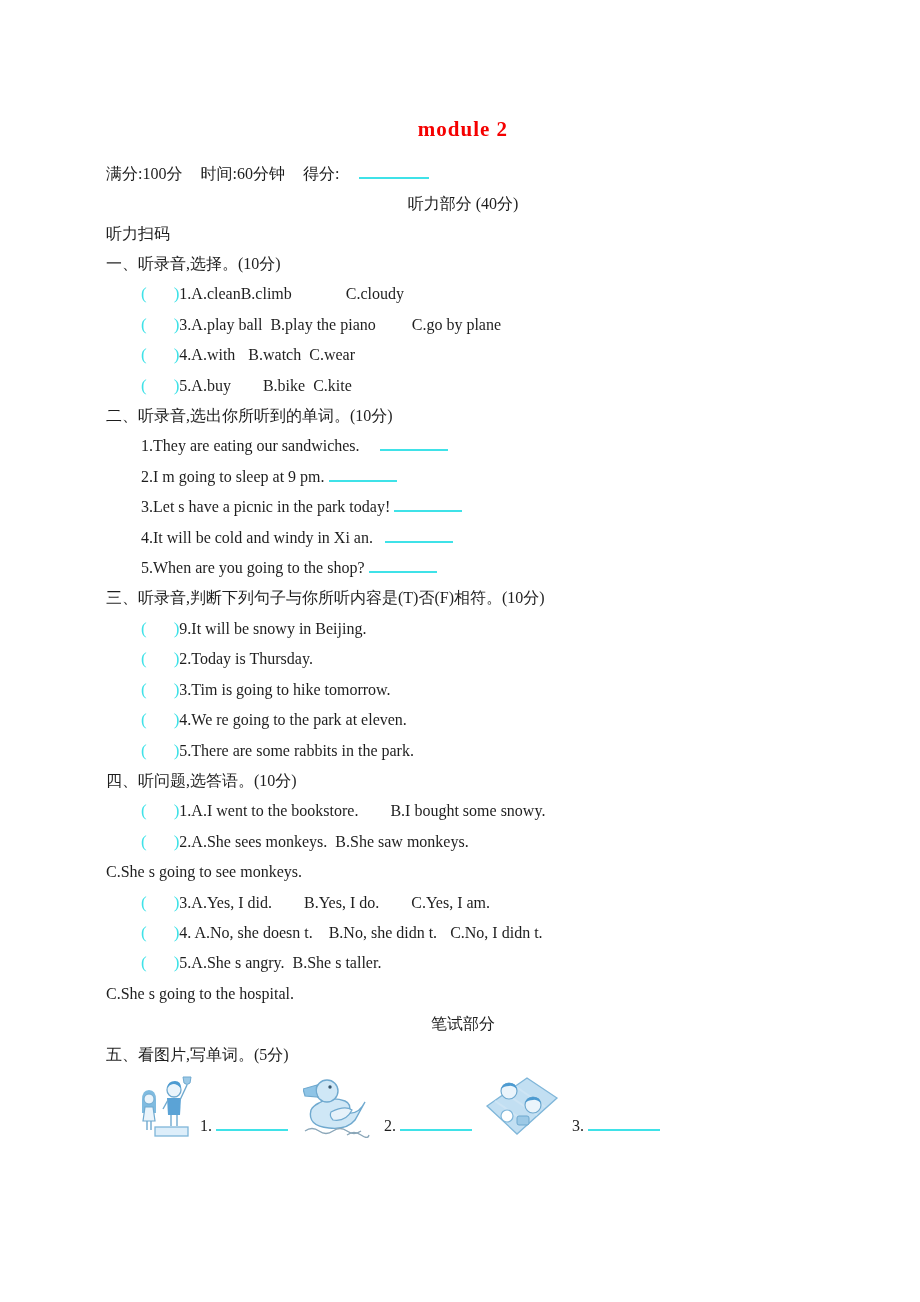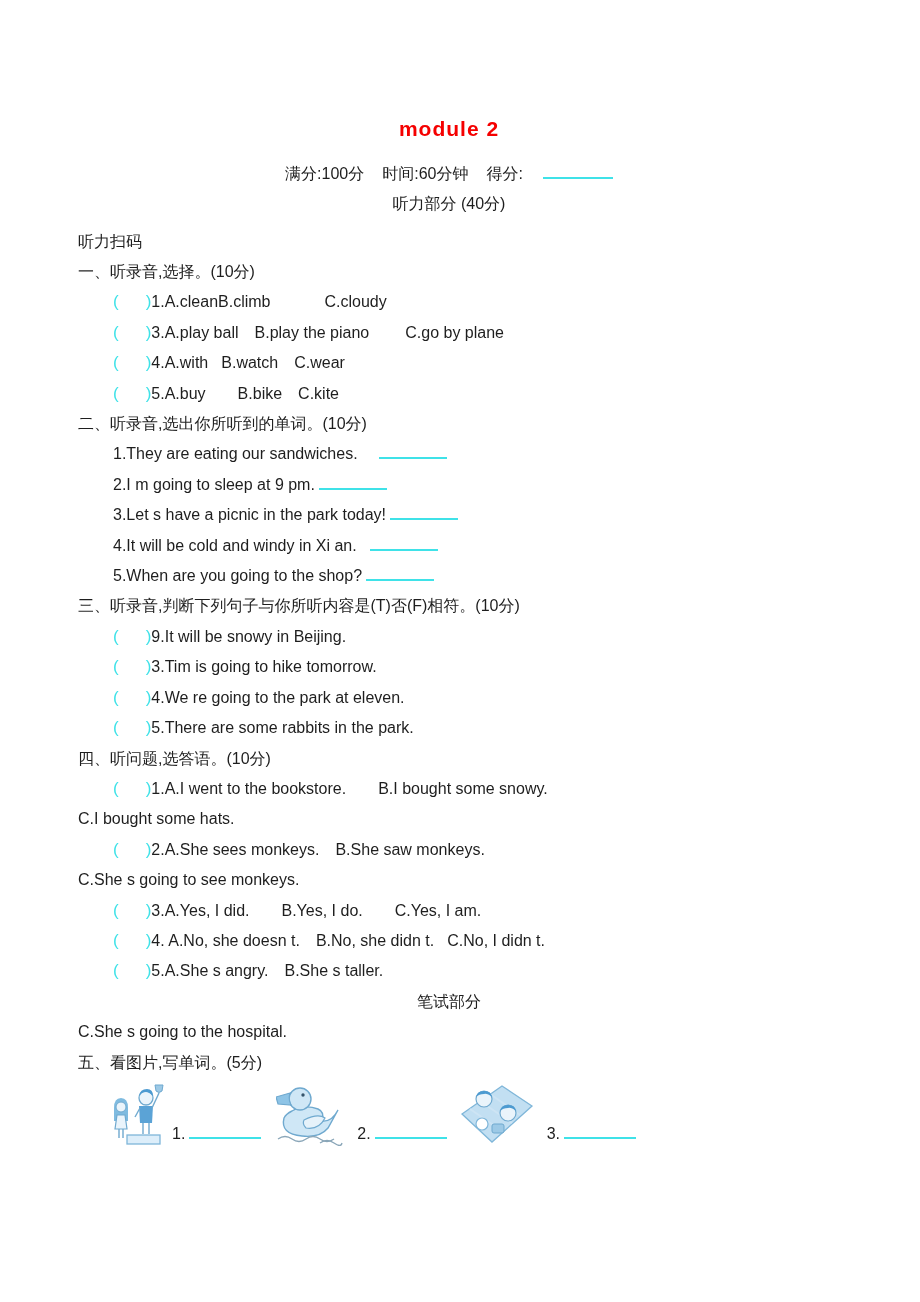--- a/index.html
+++ b/index.html
@@ -1,42 +1,42 @@
 <!DOCTYPE html>
 <html style="--red: #f50000; --cyan: #3fe2e8;"><head>
 <meta charset="utf-8">
 <style>
   :root{ --red:#f50000; --cyan:#3fe2e8; --ink:#1e1e1e; }
   html,body{margin:0;padding:0;background:#ffffff;}
   .page{
     width:920px;height:1302px;box-sizing:border-box;background:#ffffff;
-    padding:112px 100px 0 78px;position:relative;overflow:hidden;
-    font-family:Liberation Sans, sans-serif;
+    padding:112px 100px 0 106px;position:relative;overflow:hidden;
+    font-family:Liberation Serif, serif;
     font-size:16px;color:var(--ink);
   }
   .title{
     margin:0;text-align:center;font-size:21px;line-height:34px;
     font-weight:700;color:var(--red);letter-spacing:1px;
   }
-  .meta{margin-top:13px;text-align:center;line-height:30px;white-space:nowrap;}
+  .meta{margin-top:13px;line-height:30px;white-space:nowrap;}
   .meta .seg{margin-right:18px;white-space:pre;}
   .meta .seg:last-of-type{margin-right:0;}
   .center-line{text-align:center;line-height:30px;}
-  .scan-line{line-height:30px;margin-top:8px;}
+  .scan-line{line-height:30px;}
   .q{line-height:30.4px;white-space:nowrap;}
   .ind{padding-left:35px;}
   .t{white-space:pre;}
   .pa{color:var(--cyan);font-size:17px;}
   .psp{display:inline-block;width:27px;}
   .blank{
     display:inline-block;width:68px;height:14px;
     border-bottom:2px solid var(--cyan);vertical-align:baseline;margin-left:4px;
   }
   .blank.score{width:70px;margin-left:2px;}
-  .blank.w5{width:72px;}.g8{margin-left:16px}.g13{margin-left:13px}.g16{margin-left:16px}
+  .blank.w5{width:72px;}.g8{margin-left:8px}.g13{margin-left:13px}.g16{margin-left:16px}
   .g28{margin-left:32px}.g32{margin-left:32px}.g36{margin-left:36px}
   .g64{}.g95{margin-left:54px}
   .pics{display:flex;align-items:flex-end;margin-left:32px;margin-top:2px;height:66px;}
   .pic{display:inline-block;line-height:0;}
   .piclabel{white-space:pre;margin:0 0 3px 8px;}
   .piclabel.l2{margin-left:13px;}
   .pic.duck{margin-left:15px;}
   .pic.mat{margin-left:9px;}
   svg .ln{stroke:#6fa9cf;stroke-width:1.4;fill:none;}
 </style>
@@ -61,35 +61,35 @@
 
   <div class="q">二、听录音,选出你所听到的单词。(10分)</div>
   <div class="q ind"><span class="t">1.They are eating our sandwiches.    </span><span class="blank"></span></div>
   <div class="q ind"><span class="t">2.I m going to sleep at 9 pm.</span><span class="blank"></span></div>
   <div class="q ind"><span class="t">3.Let s have a picnic in the park today!</span><span class="blank"></span></div>
   <div class="q ind"><span class="t">4.It will be cold and windy in Xi an.  </span><span class="blank"></span></div>
   <div class="q ind"><span class="t">5.When are you going to the shop?</span><span class="blank"></span></div>
 
   <div class="q">三、听录音,判断下列句子与你所听内容是(T)否(F)相符。(10分)</div>
   <div class="q ind"><span><span class="pa">(</span><span class="psp"></span><span class="pa">)</span></span><span class="t">9.It will be snowy in Beijing.</span></div>
+  <div class="q ind"><span><span class="pa">(</span><span class="psp"></span><span class="pa">)</span></span><span class="t">2.Today is Thursday.</span></div>
   <div class="q ind"><span><span class="pa">(</span><span class="psp"></span><span class="pa">)</span></span><span class="t">3.Tim is going to hike tomorrow.</span></div>
   <div class="q ind"><span><span class="pa">(</span><span class="psp"></span><span class="pa">)</span></span><span class="t">4.We re going to the park at eleven.</span></div>
   <div class="q ind"><span><span class="pa">(</span><span class="psp"></span><span class="pa">)</span></span><span class="t">5.There are some rabbits in the park.</span></div>
 
   <div class="q">四、听问题,选答语。(10分)</div>
   <div class="q ind"><span><span class="pa">(</span><span class="psp"></span><span class="pa">)</span></span><span class="t">1.A.I went to the bookstore.</span><span class="t g32">B.I bought some snowy.</span></div>
-  <div class="q"><span class="t">C.I bought some hats.</span></div>
   <div class="q ind"><span><span class="pa">(</span><span class="psp"></span><span class="pa">)</span></span><span class="t">2.A.She sees monkeys.</span><span class="t g8">B.She saw monkeys.</span></div>
   <div class="q"><span class="t">C.She s going to see monkeys.</span></div>
   <div class="q ind"><span><span class="pa">(</span><span class="psp"></span><span class="pa">)</span></span><span class="t">3.A.Yes, I did.</span><span class="t g32">B.Yes, I do.</span><span class="t g32">C.Yes, I am.</span></div>
   <div class="q ind"><span><span class="pa">(</span><span class="psp"></span><span class="pa">)</span></span><span class="t">4. A.No, she doesn t.</span><span class="t g16">B.No, she didn t.</span><span class="t g13">C.No, I didn t.</span></div>
   <div class="q ind"><span><span class="pa">(</span><span class="psp"></span><span class="pa">)</span></span><span class="t">5.A.She s angry.</span><span class="t g8">B.She s taller.</span></div>
+  <div class="q"><span class="t">C.She s going to the hospital.</span></div>
+
   <div class="q center-line">笔试部分</div>
-
-  <div class="q"><span class="t">C.She s going to the hospital.</span></div>
   <div class="q">五、看图片,写单词。(5分)</div>
 
   <div class="pics">
     <span class="pic">
       <svg width="54" height="64" viewBox="0 0 54 64">
         <rect x="17" y="53" width="33" height="9" fill="#ddeefa" stroke="#7fb6d9" stroke-width="1.3"></rect>
         <path d="M29 24 L43 24 L42 41 L30 41 Z" fill="#5ba3d6"></path>
         <path class="ln" d="M33 41 L33 52 M39 41 L39 52" stroke-width="2"></path>
         <circle cx="36" cy="16" r="7" fill="#eaf4fb" stroke="#6fa9cf" stroke-width="1.3"></circle>
         <path d="M29 14 Q30 7 37 7 Q43 7 43 14 Q39 10 36 10 Q31 10 29 14 Z" fill="#4d9bd1"></path>

